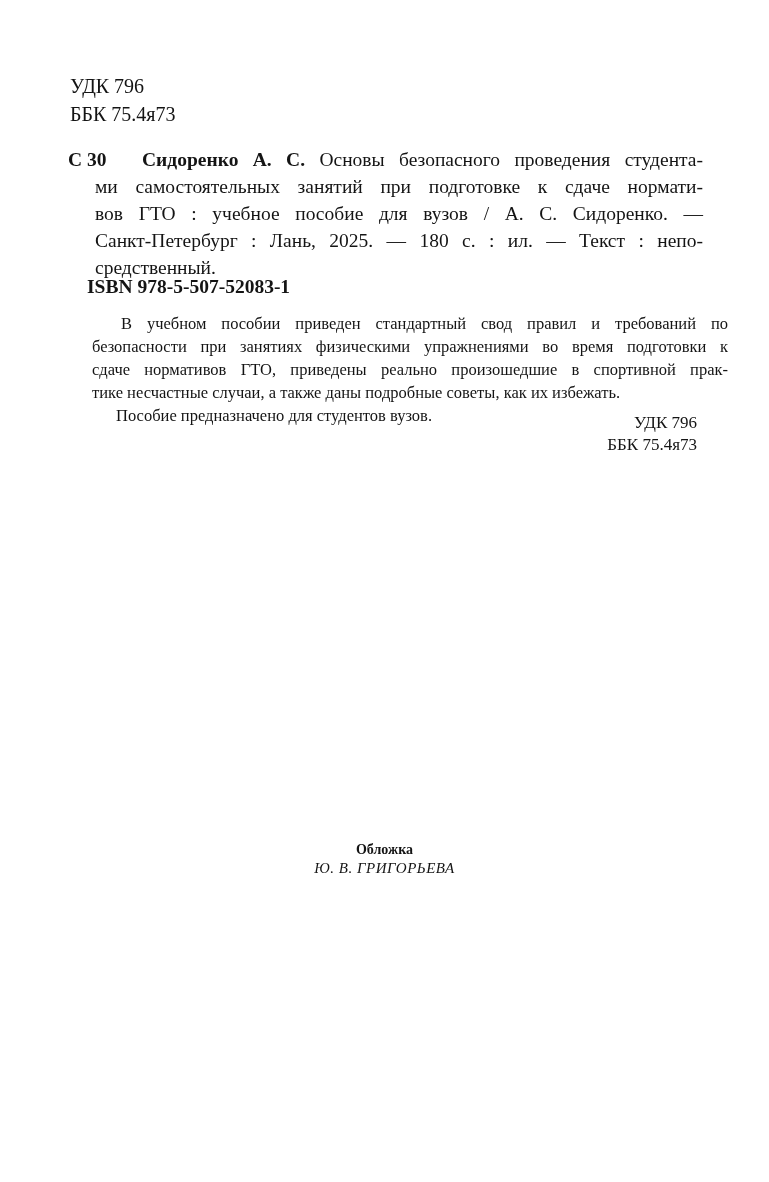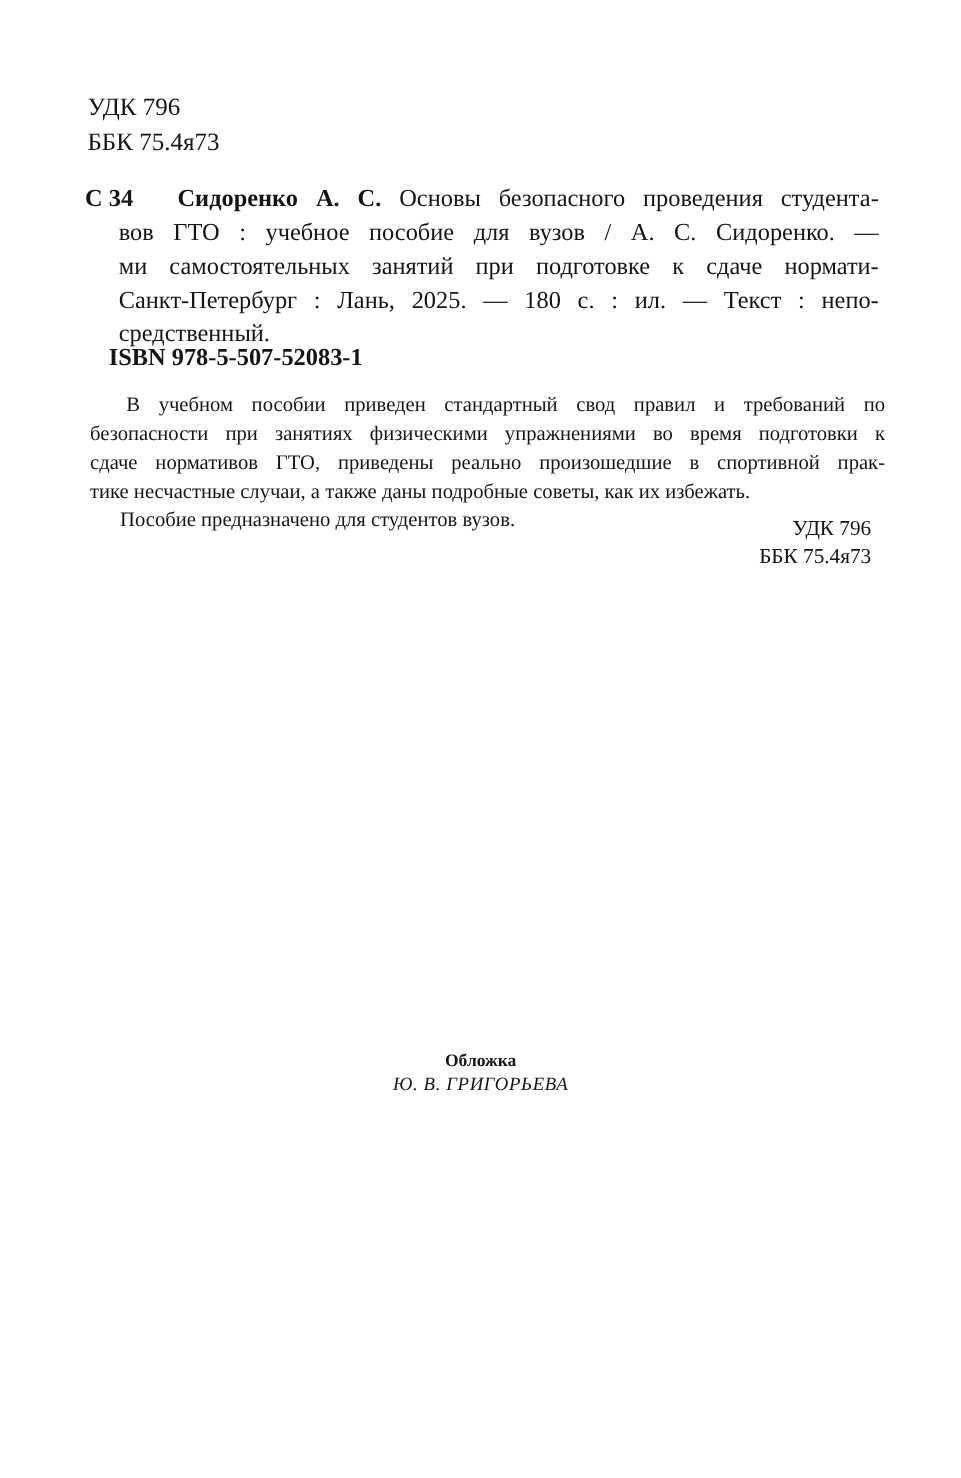--- a/index.html
+++ b/index.html
@@ -55,21 +55,21 @@
     left: 87px;
     top: 276px;
     font-size: 19.5px;
     font-weight: bold;
     white-space: nowrap;
   }
 
   
   .annotation {
     position: absolute;
-    left: 72px;
+    left: 92px;
     top: 312px;
     width: 636px;
     font-size: 16.5px;
     line-height: 23px;
   }
   .aline { min-height: 23px; }
   .ind  { text-indent: 29px; }
   .ind2 { text-indent: 24px; }
 
   
@@ -117,24 +117,24 @@
 <body>
 
 <div class="page">
 
   <div class="udk-top">
     <div>УДК 796</div>
     <div>ББК 75.4я73</div>
   </div>
 
   <div class="entry">
-    <span class="c34">С 34</span>
+    <span class="c34">С 30</span>
     <div class="eline j indent1"><b>Сидоренко А. С.</b> <span>Основы безопасного проведения студента-</span></div>
+    <div class="eline j">ми самостоятельных занятий при подготовке к сдаче нормати-</div>
     <div class="eline j">вов ГТО : учебное пособие для вузов / А. С. Сидоренко. —</div>
-    <div class="eline j">ми самостоятельных занятий при подготовке к сдаче нормати-</div>
     <div class="eline j">Санкт-Петербург : Лань, 2025. — 180 с. : ил. — Текст : непо-</div>
     <div class="eline">средственный.</div>
   </div>
 
   <div class="isbn">ISBN 978-5-507-52083-1</div>
 
   <div class="annotation">
     <div class="aline j ind">В учебном пособии приведен стандартный свод правил и требований по</div>
     <div class="aline j">безопасности при занятиях физическими упражнениями во время подготовки к</div>
     <div class="aline j">сдаче нормативов ГТО, приведены реально произошедшие в спортивной прак-</div>

